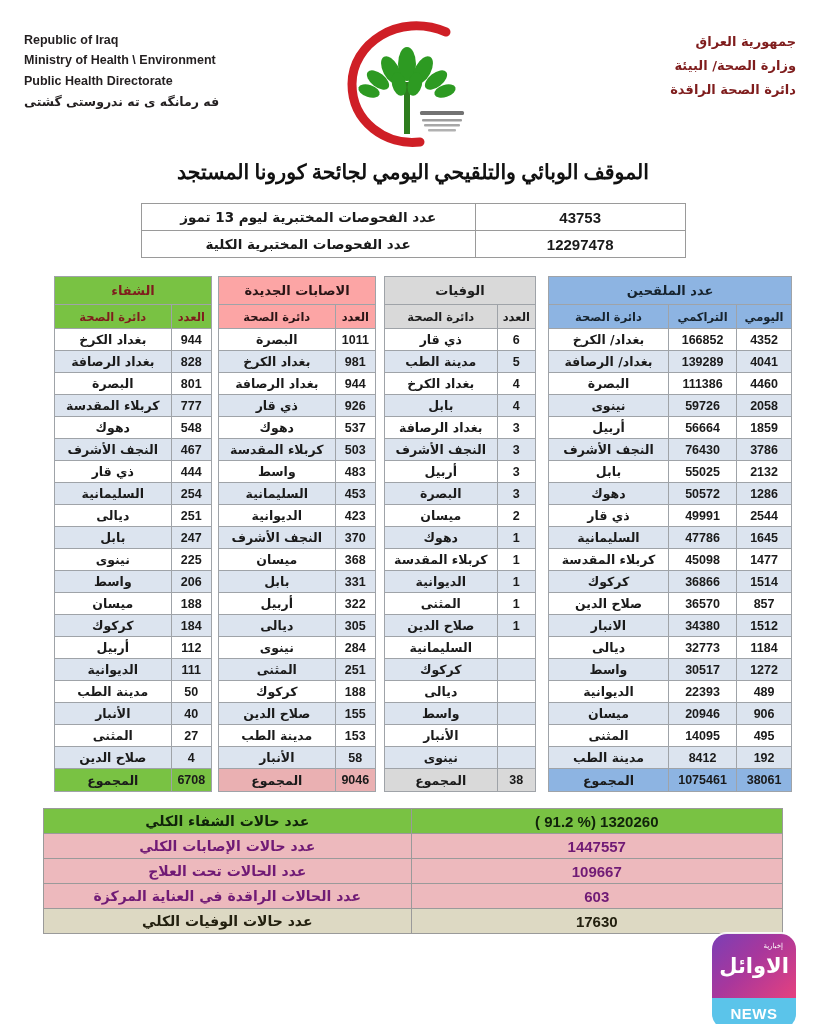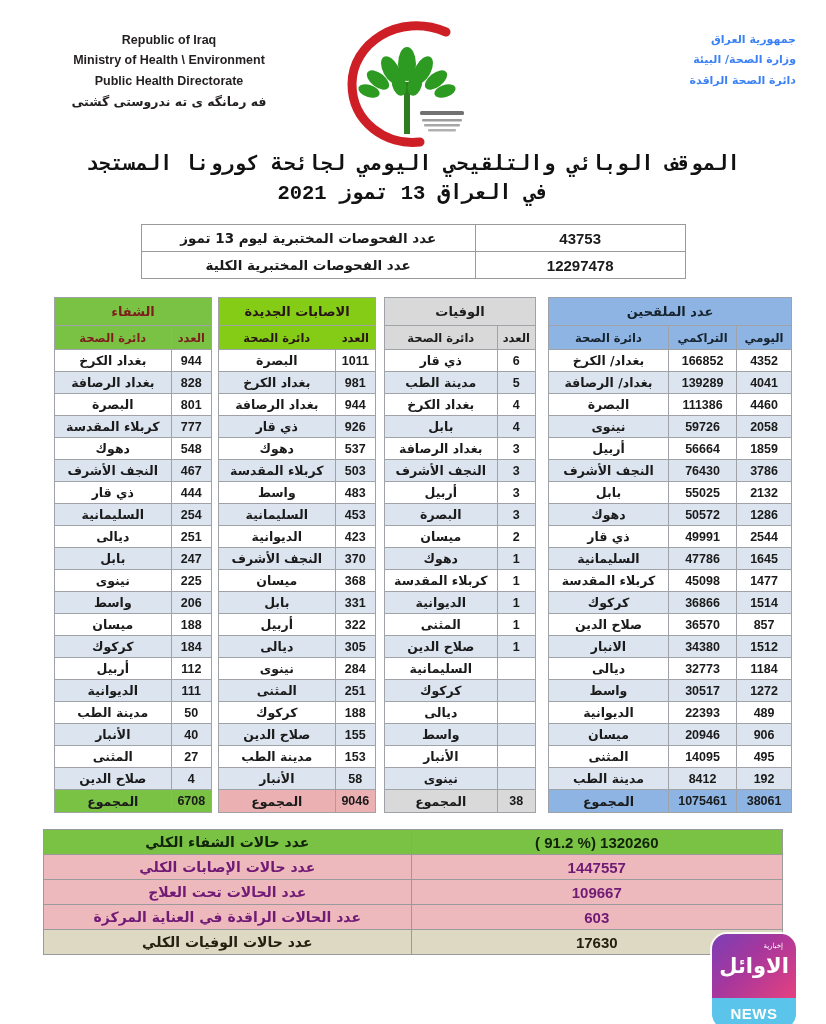--- a/index.html
+++ b/index.html
@@ -26,58 +26,58 @@
     direction: ltr;
   }
   .hdr-col {
     width: 290px;
     font-size: 12.5px;
     font-weight: bold;
     line-height: 1.62;
     padding-top: 12px;
   }
   .hdr-left {
-    text-align: center;
+    text-align: left;
     direction: ltr;
     font-family: "Liberation Sans", sans-serif;
     color: #231f20;
   }
   .hdr-left .kurdish {
     direction: rtl;
     font-family: "DejaVu Sans", sans-serif;
     font-size: 12.5px;
     margin-top: 1px;
   }
   .hdr-right {
     text-align: right;
     direction: rtl;
     font-family: "DejaVu Sans", sans-serif;
-    color: #3b82f6;
-    font-size: 11px;
+    color: #7f1d1d;
+    font-size: 13px;
     line-height: 1.85;
     padding-right: 6px;
   }
   .hdr-logo {
     width: 150px;
     height: 135px;
     position: relative;
     flex: 0 0 150px;
   }
   .hdr-logo svg { display: block; }
 
   
   .report-title {
     text-align: center;
     direction: rtl;
-    font-family: Liberation Mono, monospace;
+    font-family: Liberation Serif, serif;
     font-weight: bold;
     font-size: 20.5px;
     line-height: 1.42;
     color: #111;
-    margin: 0 0 0 0;
+    margin: 8px 0 0 0;
     padding: 0 70px;
   }
   .report-title .line2 { letter-spacing: 0.3px; }
 
   
   .labtests-wrap {
     display: flex;
     justify-content: center;
     margin-top: 16px;
   }
@@ -150,21 +150,21 @@
   table.dt tr.total td {
     font-size: 12.5px;
     height: 23px;
   }
 
   
   .vacc  th { background: #8db4e2; color: #16232e; }
   .vacc  tr.total td { background: #8db4e2; }
   .death th { background: #d9d9d9; color: #1d1d1d; }
   .death tr.total td { background: #d9d9d9; }
-  .cases th { background: #84cc16; color: #2a1516; margin-left: 40px; }
+  .cases th { background: #fca5a5; color: #2a1516; margin-left: 40px; }
   .cases tr.total td { background: #eab0b2; }
   .recov th { background: #79c243; color: #7f1d1d; }
   .recov tr.total td { background: #79c243; }
 
   
   .summary-wrap {
     display: flex;
     justify-content: center;
     margin-top: 16px;
   }
@@ -287,21 +287,20 @@
 
   <div class="hdr-col hdr-right">
     <div>جمهورية العراق</div>
     <div>وزارة الصحة/ البيئة</div>
     <div>دائرة الصحة الراقدة</div>
   </div>
 </div>
 
 <div class="report-title">
   <div>الموقف الوبائي والتلقيحي اليومي لجائحة كورونا المستجد</div>
-  <div class="line2">في العراق  13  تموز 2021</div>
 </div>
 
 <div class="labtests-wrap">
   <table class="labtests">
     <tbody id="labtests-body">
         <tr>
           <td class="val">43753</td>
           <td class="lbl">عدد الفحوصات المختبرية  ليوم 13 تموز</td>
         </tr>
         <tr>

